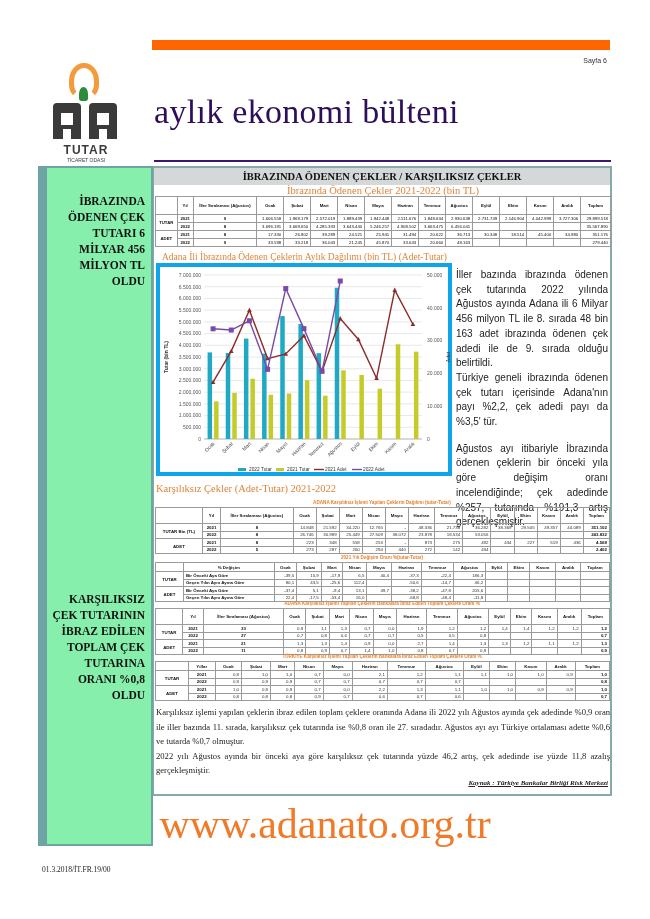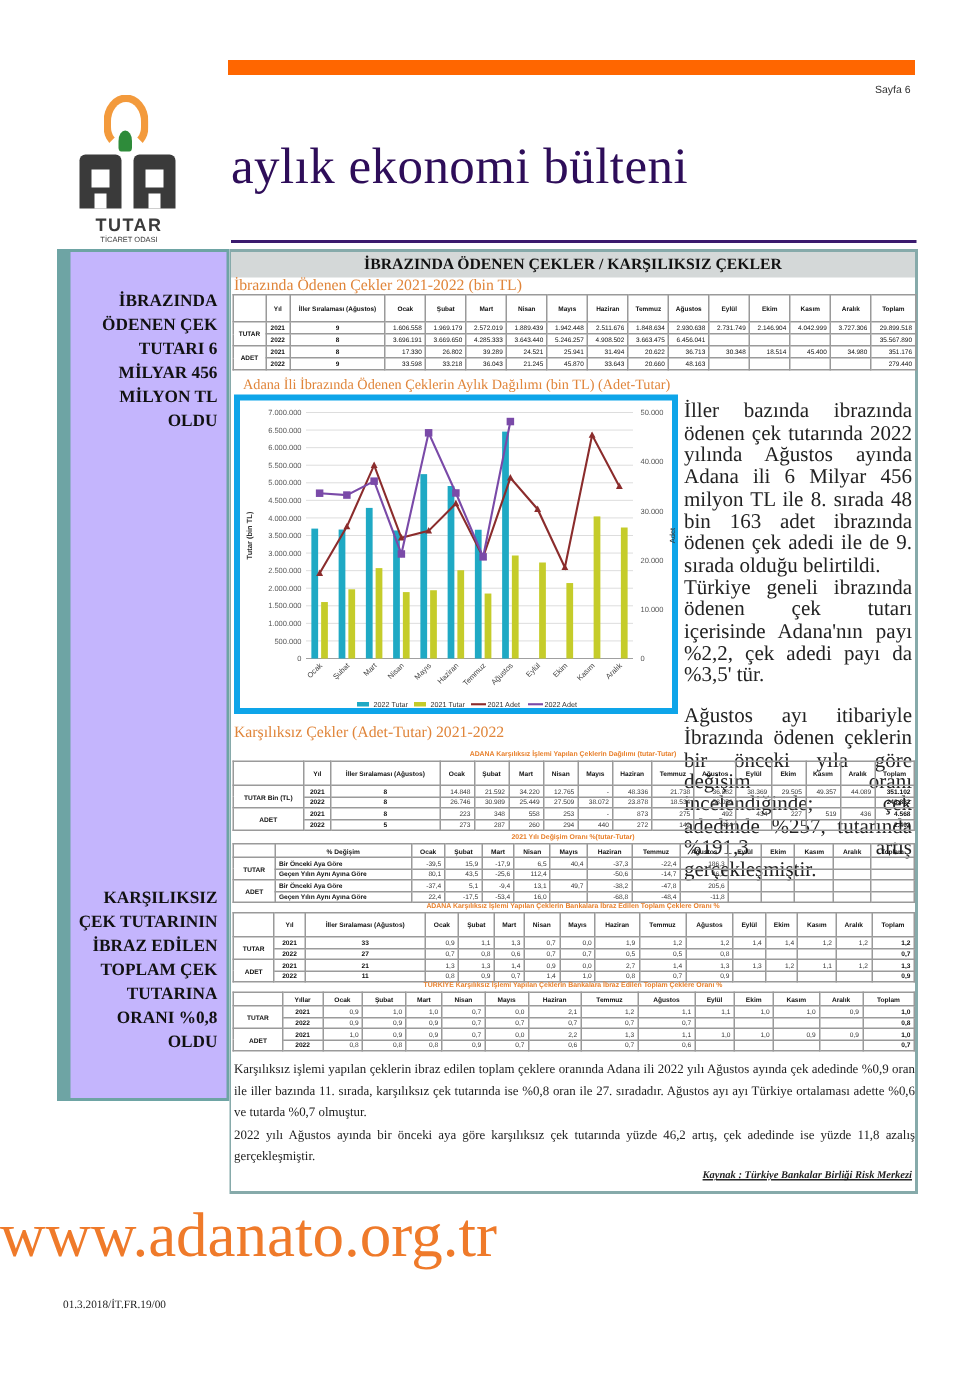--- a/index.html
+++ b/index.html
@@ -9,56 +9,56 @@
   .logo { position: absolute; left: 45px; top: 55px; width: 80px; width: 80px; height: 110px; }
   .logo .arc { position: absolute; left: 24px; top: 8px; width: 30px; height: 36px; border: 5px solid #f39a3c; border-bottom-color: transparent; border-radius: 50% 50% 40% 40%; }
   .logo .bud { position: absolute; left: 34px; top: 32px; width: 9px; height: 14px; background: #2e8b3a; border-radius: 50% 50% 20% 20%; }
   .logo .blocks { position: absolute; left: 8px; top: 48px; width: 64px; height: 40px; }
   .logo .blk { position: absolute; background: #3a3a3a; }
   .logo .t1 { position: absolute; left: 8px; top: 88px; width: 64px; font-family: "Liberation Sans", sans-serif; font-weight: bold; font-size: 12px; text-align: center; color: #3a3a3a; letter-spacing: 1px; }
   .logo .t2 { position: absolute; left: 4px; top: 102px; width: 72px; font-family: "Liberation Sans", sans-serif; font-size: 5px; text-align: center; color: #3a3a3a; }
   .title { position: absolute; left: 154px; top: 93px; font-family: "Liberation Serif", serif; font-size: 34px; color: #2e0d59; letter-spacing: 0.3px; }
   .title-rule { position: absolute; left: 154px; top: 160px; width: 457px; height: 2px; background: #3b1a6e; }
 
-  .left-panel { position: absolute; left: 38px; top: 166px; width: 115px; height: 568px; border: 2px solid #6ea4a4; border-left: 9px solid #6ea4a4; background: #c4b5fd; }
+  .left-panel { position: absolute; left: 38px; top: 166px; width: 115px; height: 680px; border: 2px solid #6ea4a4; border-left: 9px solid #6ea4a4; background: #86efac; }
   .left-panel .note { position: absolute; right: 6px; text-align: right; font-family: "Liberation Serif", serif; font-weight: bold; font-size: 11.5px; line-height: 16px; color: #111; }
   .left-panel .n1 { top: 25px; width: 96px; }
   .left-panel .n2 { top: 423px; width: 96px; }
 
   .main-box { position: absolute; left: 153px; top: 166px; width: 459px; height: 630px; border: 2px solid #86aaaa; border-left: 1px solid #86aaaa; background: #fff; }
   .main-head { height: 17px; background: #d4d8d8; text-align: center; font-family: "Liberation Serif", serif; font-weight: bold; font-size: 10.5px; line-height: 17px; color: #111; }
-  .sec-title { font-family: "Liberation Serif", serif; font-size: 10.5px; color: #e0853a; padding-left: 2px; }
+  .sec-title { font-family: "Liberation Serif", serif; font-size: 10.5px; color: #e0853a; padding-left: 2px; text-align: center; }
 
   table { border-collapse: collapse; font-family: "Liberation Sans", sans-serif; }
   .t1 { width: 456px; margin-left: 1px; font-size: 4.3px; }
   .t1 td, .t1 th { border: 1px solid #9a9a9a; text-align: right; padding: 0 2px; height: 8px; white-space: nowrap; }
   .t1 th { text-align: center; font-weight: bold; height: 18px; }
   .t1 .c { text-align: center; font-weight: bold; }
 
   .chart-wrap { position: absolute; left: 2px; top: 95px; width: 296px; height: 213px; border: 4px solid #0ea5e9; }
   .chart-title { position: absolute; left: 2px; top: -15px; font-family: "Liberation Serif", serif; font-size: 9.5px; color: #e0853a; white-space: nowrap; }
-  .side-text { position: absolute; left: 302px; top: 100px; width: 152px; font-family: Liberation Serif, serif; font-size: 14px; line-height: 14.7px; text-align: justify; color: #222; }
+  .side-text { position: absolute; left: 302px; top: 100px; width: 152px; font-family: Liberation Sans, sans-serif; font-size: 10px; line-height: 14.7px; text-align: justify; color: #222; }
   .side-text p { margin-bottom: 0; }
   .side-text .gap { height: 12px; }
 
   .k-title { position: absolute; left: 2px; top: 315px; font-family: "Liberation Serif", serif; font-size: 10.5px; color: #e0853a; }
   .k-block { position: absolute; left: 0; width: 456px; }
   .cap { font-family: "Liberation Sans", sans-serif; font-weight: bold; font-size: 4.6px; color: #e8802c; text-align: center; height: 8px; line-height: 8px; }
   .t2 { width: 455px; margin-left: 1px; font-size: 4.4px; }
   .t2 td, .t2 th { border: 1px solid #9a9a9a; text-align: right; padding: 0 2px; height: 7.5px; white-space: nowrap; color: #333; }
   .t2 th { text-align: center; font-weight: bold; color: #111; height: 16px; }
   .t2 .c { text-align: center; font-weight: bold; color: #111; }
   .t2 .l { text-align: left; color: #111; font-weight: bold; }
   .t2 .b { font-weight: bold; color: #111; }
   .t2 .hs th { height: 9px; }
 
   .bottom-text { position: absolute; left: 2px; top: 537px; width: 454px; font-family: "Liberation Serif", serif; font-size: 8.6px; line-height: 14.5px; text-align: justify; color: #222; }
   .source { position: absolute; right: 2px; top: 611px; font-family: "Liberation Serif", serif; font-style: italic; font-weight: bold; font-size: 7px; text-decoration: underline; color: #222; text-align: right; }
 
-  .url { position: absolute; left: 0; width: 650px; top: 800px; text-align: left; font-family: "Liberation Serif", serif; font-size: 42px; color: #ef7a2a; }
+  .url { position: absolute; left: 0; width: 650px; top: 800px; text-align: center; font-family: "Liberation Serif", serif; font-size: 42px; color: #ef7a2a; }
   .doc-code { position: absolute; left: 42px; top: 865px; font-family: "Liberation Serif", serif; font-size: 7.5px; color: #222; }
 </style>
 </head>
 <body>
 
 <div class="orange-bar"></div>
 <div class="page-no">Sayfa 6</div>
 
 <div class="logo">
   <div class="arc"></div>

